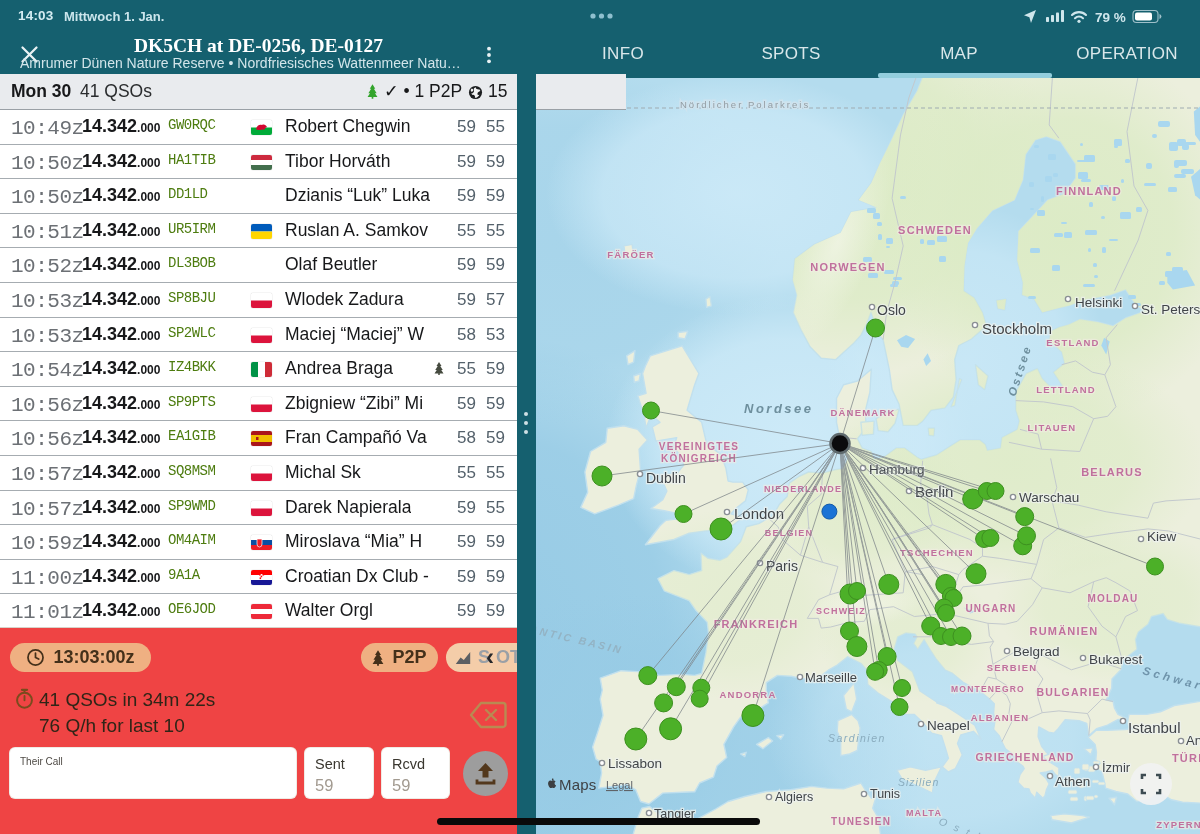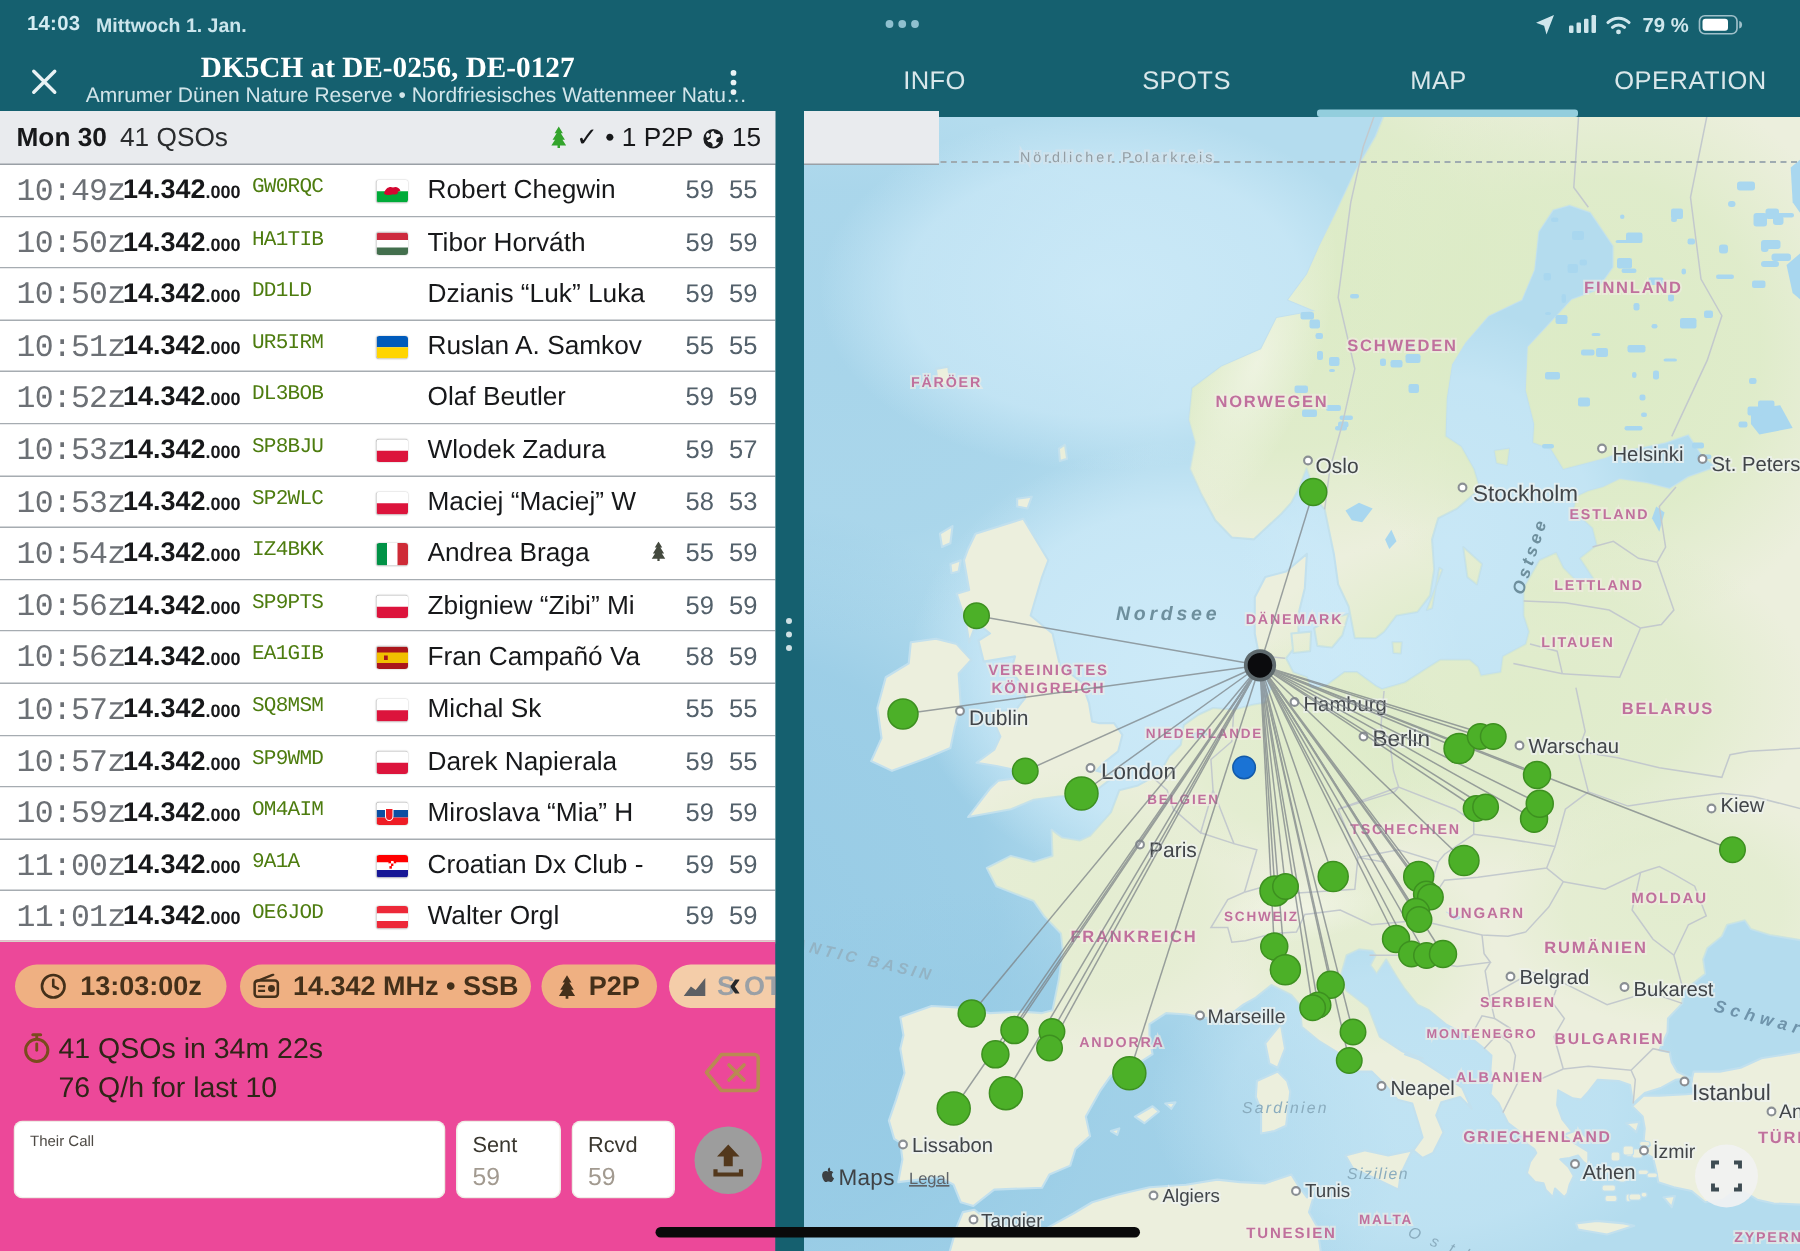--- a/index.html
+++ b/index.html
@@ -5,37 +5,37 @@
 #root{position:relative;width:1200px;height:834px}
 .abs{position:absolute}
 #header{position:absolute;left:0;top:4px;width:1200px;height:74px;background:#15606f}
 #statusl{position:absolute;left:18px;top:4px;color:#d4ecf2;font-size:13.5px;font-weight:bold;letter-spacing:0.2px}
 #statusd{position:absolute;left:64px;top:4.5px;color:#cbe5ec;font-size:13px;font-weight:bold}
 #tabs{position:absolute;top:36px;left:536px;width:664px;height:38px}
 .tab{position:absolute;top:4px;color:#d9e7ea;font-size:17px;letter-spacing:0.3px;transform:translateX(-50%)}
 #tabline{position:absolute;left:878px;top:69px;width:174px;height:5px;background:#93cedd;border-radius:2px}
 #closex{position:absolute;left:19px;top:40px;width:21px;height:21px}
 #title{position:absolute;left:0px;top:31px;width:517px;text-align:center;color:#fff;font-family:"Liberation Serif",serif;font-weight:bold;font-size:19.5px}
-#subtitle{position:absolute;left:20px;top:51px;width:478px;text-align:right;color:#d2e5ea;font-size:14px;white-space:nowrap;overflow:hidden}
+#subtitle{position:absolute;left:20px;top:51px;width:478px;text-align:left;color:#d2e5ea;font-size:14px;white-space:nowrap;overflow:hidden}
 #kebab{position:absolute;left:483px;top:41px;width:12px;height:20px}
 #panel{position:absolute;left:0;top:74px;width:517px;height:553px;background:#fff}
 #thead{position:absolute;left:0;top:0;width:626px;height:36px;background:#e9ebee;border-bottom:1.5px solid #9aa0a6}
 .trow{position:absolute;left:0;width:517px;height:34.6px;border-bottom:1px solid #a6acb1;background:#fff}
 .tm{position:absolute;left:11px;top:7px;font-family:"Liberation Mono",monospace;font-size:21px;color:#6c7075;letter-spacing:-0.5px}
 .fq{position:absolute;left:82px;top:6px;font-size:18px;font-weight:bold;color:#17181a}
 .fq small{font-size:12px;font-weight:bold}
 .cs{position:absolute;left:168px;top:7px;font-family:"Liberation Mono",monospace;font-size:14px;color:#4d7c0f;letter-spacing:-0.5px}
 .flag{position:absolute;left:251px;top:10px;width:21px;height:15px;border-radius:2px;overflow:hidden;box-shadow:0 0 1px rgba(0,0,0,0.4)}
 .nm{position:absolute;left:285px;top:6px;font-size:17.5px;color:#17181a;white-space:nowrap;max-width:150px;overflow:hidden}
 .rs{position:absolute;top:7px;font-size:17px;color:#54616b}
 .rs.s{left:452px;width:24px;text-align:right}
 .rs.r{left:481px;width:24px;text-align:right}
 .rowtree{position:absolute;left:434px;top:9px}
 #divider{position:absolute;left:517px;top:74px;width:19px;height:760px;background:#15606f}
-#entry{position:absolute;left:0;top:627px;width:517px;height:207px;background:#ec4899;overflow:hidden;border-top:1px solid #d8d2c9}
+#entry{position:absolute;left:0;top:627px;width:517px;height:207px;background:#ef4444;overflow:hidden;border-top:1px solid #d8d2c9}
 .pill{position:absolute;top:15px;height:29px;border-radius:14.5px;background:#efb082;color:#44301a;font-weight:bold;font-size:18px;display:flex;align-items:center;justify-content:center;gap:8px;white-space:nowrap}
 #bstats{position:absolute;left:39px;top:59px;font-size:19px;color:#2f2517;line-height:25.5px}
 .field{position:absolute;top:118.5px;background:#fff;border-radius:6px;height:52px;border:1px solid rgba(120,90,40,0.12)}
 .flabel{position:absolute;left:10px;top:8px;font-size:10px;color:#4e4a45}
 .fval{position:absolute;left:10px;top:28px;font-size:16.5px;color:#a29a90}
 #homebar{position:absolute;left:437px;top:818px;width:323px;height:7px;border-radius:4px;background:#0a0a0a;z-index:50}
 </style></head><body>
 <div id="root">
 <svg id="map" width="664" height="760" viewBox="0 0 664 760" style="position:absolute;left:536px;top:74px">
 <defs>
@@ -716,26 +716,20 @@
         <span class="nm">Walter Orgl</span>
         <span class="rs s">59</span>
         <span class="rs r">59</span>
       </div>
     </div>
 <div id="entry">
       <div class="pill" style="left:10px;width:141px"><svg width="19" height="19" viewBox="0 0 24 24">
           <circle cx="12" cy="12" r="9.5" fill="none" stroke="#44301a" stroke-width="2.2"></circle>
           <path d="M12 6.5 V12 L16 14" stroke="#44301a" stroke-width="2.2" fill="none" stroke-linecap="round"></path>
         </svg>13:03:00z</div>
-      <div class="pill" style="left:160px;width:194px"><svg width="19" height="17" viewBox="0 0 24 22">
-          <path d="M3 7 L18 1" stroke="#44301a" stroke-width="2" stroke-linecap="round"></path>
-          <rect x="2" y="6" width="20" height="14" rx="2.5" fill="none" stroke="#44301a" stroke-width="2.2"></rect>
-          <circle cx="16.5" cy="13" r="3" fill="#44301a"></circle>
-          <path d="M5 11 h6 M5 15 h6" stroke="#44301a" stroke-width="1.8"></path>
-        </svg>14.342 MHz • SSB</div>
       <div class="pill" style="left:361px;width:77px"><svg width="12" height="16" viewBox="0 0 20 26">
           <path d="M10 0 L15 8 L12.5 8 L17.5 16 L14.5 16 L19 23 L11.5 23 L11.5 26 L8.5 26 L8.5 23 L1 23 L5.5 16 L2.5 16 L7.5 8 L5 8 Z" fill="#44301a"></path>
         </svg>P2P</div>
       <div class="pill" style="left:446px;width:130px;background:#f4cda9;color:#9aa0a6;gap:4px;justify-content:flex-start;padding-left:9px">
         <svg width="16" height="14" viewBox="0 0 20 17">
           <path d="M1 16 L7 8 L11 11 L19 1 L19 16 Z" fill="#5c5f63"></path>
         </svg>
         <span style="margin-left:3px">S</span>
         <span style="color:#26282b;font-weight:bold;font-size:24px;margin:0 -2px 2px -8px">‹</span>
         <span>OTA</span>

